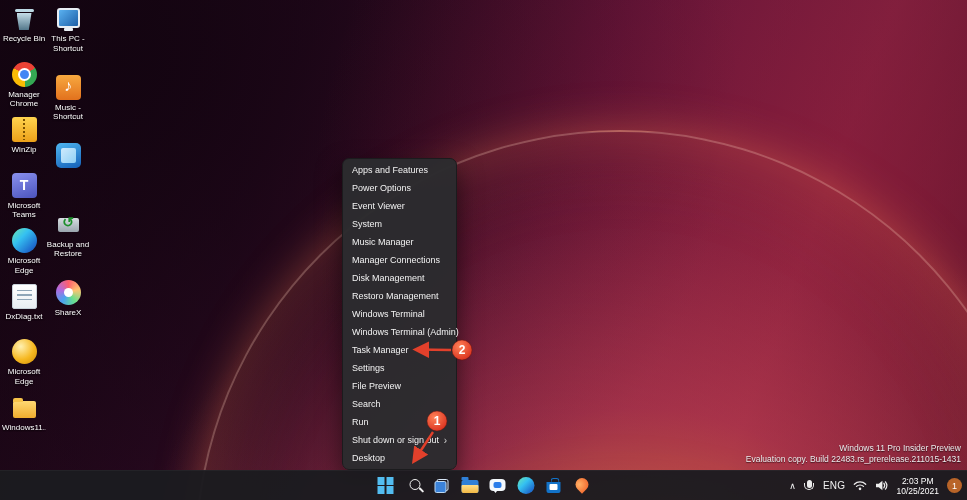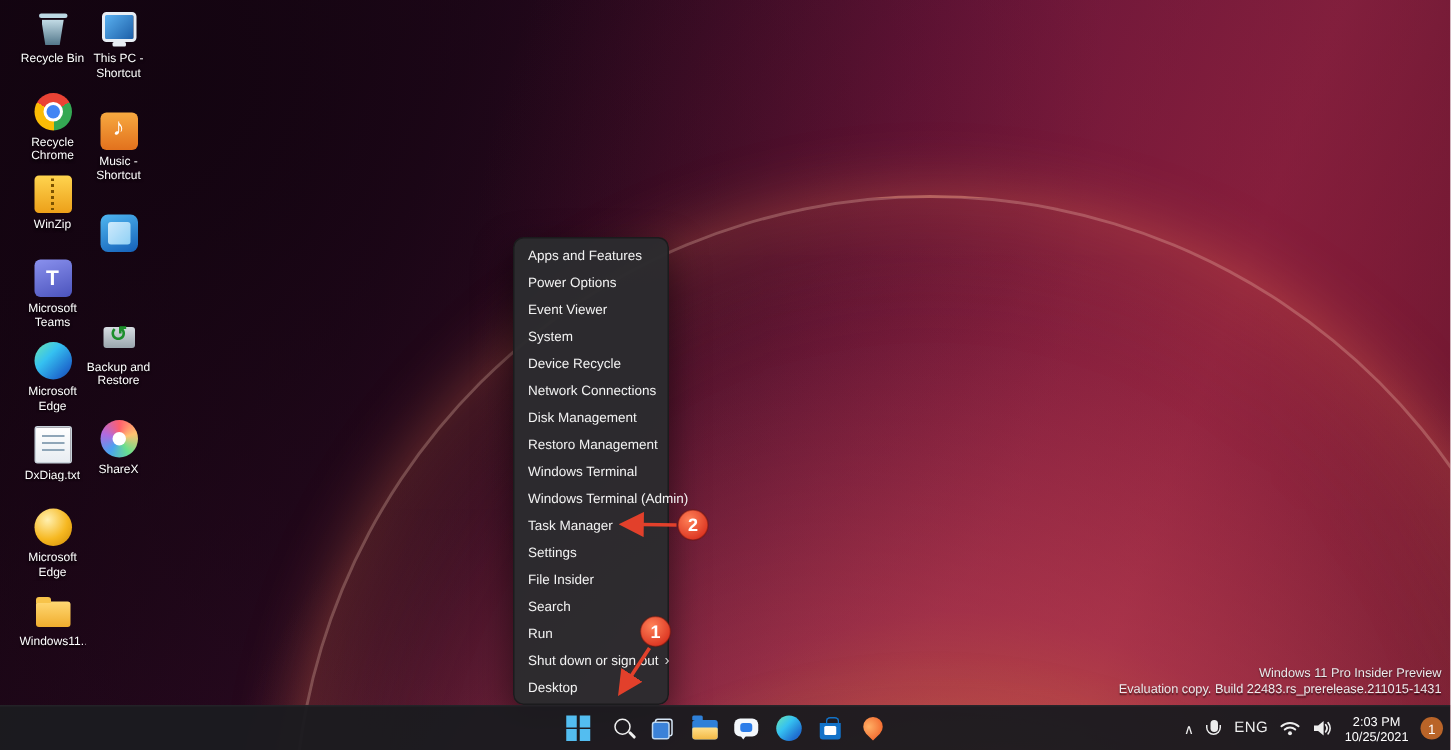--- a/index.html
+++ b/index.html
@@ -16,21 +16,21 @@
   }
   .ring{
     position:absolute; left:195px; top:130px; width:850px; height:850px; border-radius:50%;
     border:2px solid rgba(255,185,155,.38);
     box-shadow:0 0 45px rgba(255,125,80,.38), inset 0 0 90px rgba(255,125,80,.30);
     background:radial-gradient(circle at 50% 88%, rgba(255,140,80,.30), transparent 52%);
     pointer-events:none;
   }
 
   
-  .col{ position:absolute; top:6px; display:flex; flex-direction:column; z-index:4;margin-left:11px; }
+  .col{ position:absolute; top:6px; display:flex; flex-direction:column; z-index:4; }
   .col1{ left:2px; } .col2{ left:46px;gap:13px; }
   .dicon{ width:44px; height:55.5px; display:flex; flex-direction:column; align-items:center; cursor:default; }
   .lbl{ font-size:8px; color:#fff; text-align:center; line-height:9.5px; text-shadow:0 1px 2px rgba(0,0,0,.95); max-height:20px; overflow:hidden; width:44px; }
   .ic{ width:25px; height:25px; position:relative; margin-bottom:3px; }
   .ic::before,.ic::after{ content:""; position:absolute; }
 
   .i-bin::before{ left:5px; right:5px; top:7px; bottom:1px; background:linear-gradient(180deg,rgba(205,232,242,.95),rgba(90,132,152,.9)); clip-path:polygon(0 0,100% 0,82% 100%,18% 100%); }
   .i-bin::after{ left:3px; right:3px; top:3px; height:3px; background:#bcd9e4; border-radius:2px; }
 
   .i-pc::before{ left:1px; right:1px; top:2px; height:16px; background:linear-gradient(135deg,#5ab1f0,#1d5fa8); border:2px solid #e8eef4; border-radius:3px; }
@@ -66,21 +66,21 @@
   .i-sharex{ border-radius:50%; background:conic-gradient(#ff5f6d,#ffc371,#69e08c,#4aa3f0,#b06ae0,#ff5f6d); }
   .i-sharex::after{ inset:8px; background:#fff; border-radius:50%; }
 
   .i-canary{ border-radius:50%; background:radial-gradient(circle at 35% 30%,#fff0b0,#f6b821 55%,#cd8a05); }
 
   .i-folder::before{ left:1px; right:1px; top:6px; bottom:2px; background:linear-gradient(#ffd873,#f0ad2e); border-radius:2px; }
   .i-folder::after{ left:1px; top:3px; width:10px; height:4px; background:#f7c34a; border-radius:2px 2px 0 0; }
 
   
   .menu{
-    position:absolute; left:342px; top:158px; width:104px; z-index:10;
+    position:absolute; left:342px; top:158px; width:115px; z-index:10;
     background:rgba(43,43,46,.97); border:1px solid #1b1b1d; border-radius:7px;
     padding:2px 0; box-shadow:0 10px 24px rgba(0,0,0,.55);
   }
   .mi{ height:18px; display:flex; align-items:center; justify-content:space-between;
        padding:0 9px; font-size:9px; color:#f2f2f2; white-space:nowrap; cursor:default; }
   .mi .chev-r{ color:#cfcfcf; font-size:10px; margin-left:4px; }
 
   
   .anno{ position:absolute; inset:0; z-index:60; pointer-events:none; }
 
@@ -136,21 +136,21 @@
 <div class="desktop">
   <div class="ring"></div>
 
   <div class="col col1">
     <div class="dicon">
       <div class="ic i-bin"></div>
       <div class="lbl">Recycle Bin</div>
     </div>
     <div class="dicon">
       <div class="ic i-chrome"></div>
-      <div class="lbl">Recycle Chrome</div>
+      <div class="lbl">Manager Chrome</div>
     </div>
     <div class="dicon">
       <div class="ic i-winzip"></div>
       <div class="lbl">WinZip</div>
     </div>
     <div class="dicon">
       <div class="ic i-teams"></div>
       <div class="lbl">Microsoft Teams</div>
     </div>
     <div class="dicon">
@@ -201,45 +201,45 @@
     <div class="mi">
         <span>Power Options</span>
       </div>
     <div class="mi">
         <span>Event Viewer</span>
       </div>
     <div class="mi">
         <span>System</span>
       </div>
     <div class="mi">
-        <span>Device Recycle</span>
-      </div>
-    <div class="mi">
-        <span>Network Connections</span>
+        <span>Music Manager</span>
+      </div>
+    <div class="mi">
+        <span>Manager Connections</span>
       </div>
     <div class="mi">
         <span>Disk Management</span>
       </div>
     <div class="mi">
         <span>Restoro Management</span>
       </div>
     <div class="mi">
         <span>Windows Terminal</span>
       </div>
     <div class="mi">
         <span>Windows Terminal (Admin)</span>
       </div>
     <div class="mi">
         <span>Task Manager</span>
       </div>
     <div class="mi">
         <span>Settings</span>
       </div>
     <div class="mi">
-        <span>File Insider</span>
+        <span>File Preview</span>
       </div>
     <div class="mi">
         <span>Search</span>
       </div>
     <div class="mi">
         <span>Run</span>
       </div>
     <div class="mi">
       <span>Shut down or sign out</span>
       <span class="chev-r">›</span>

